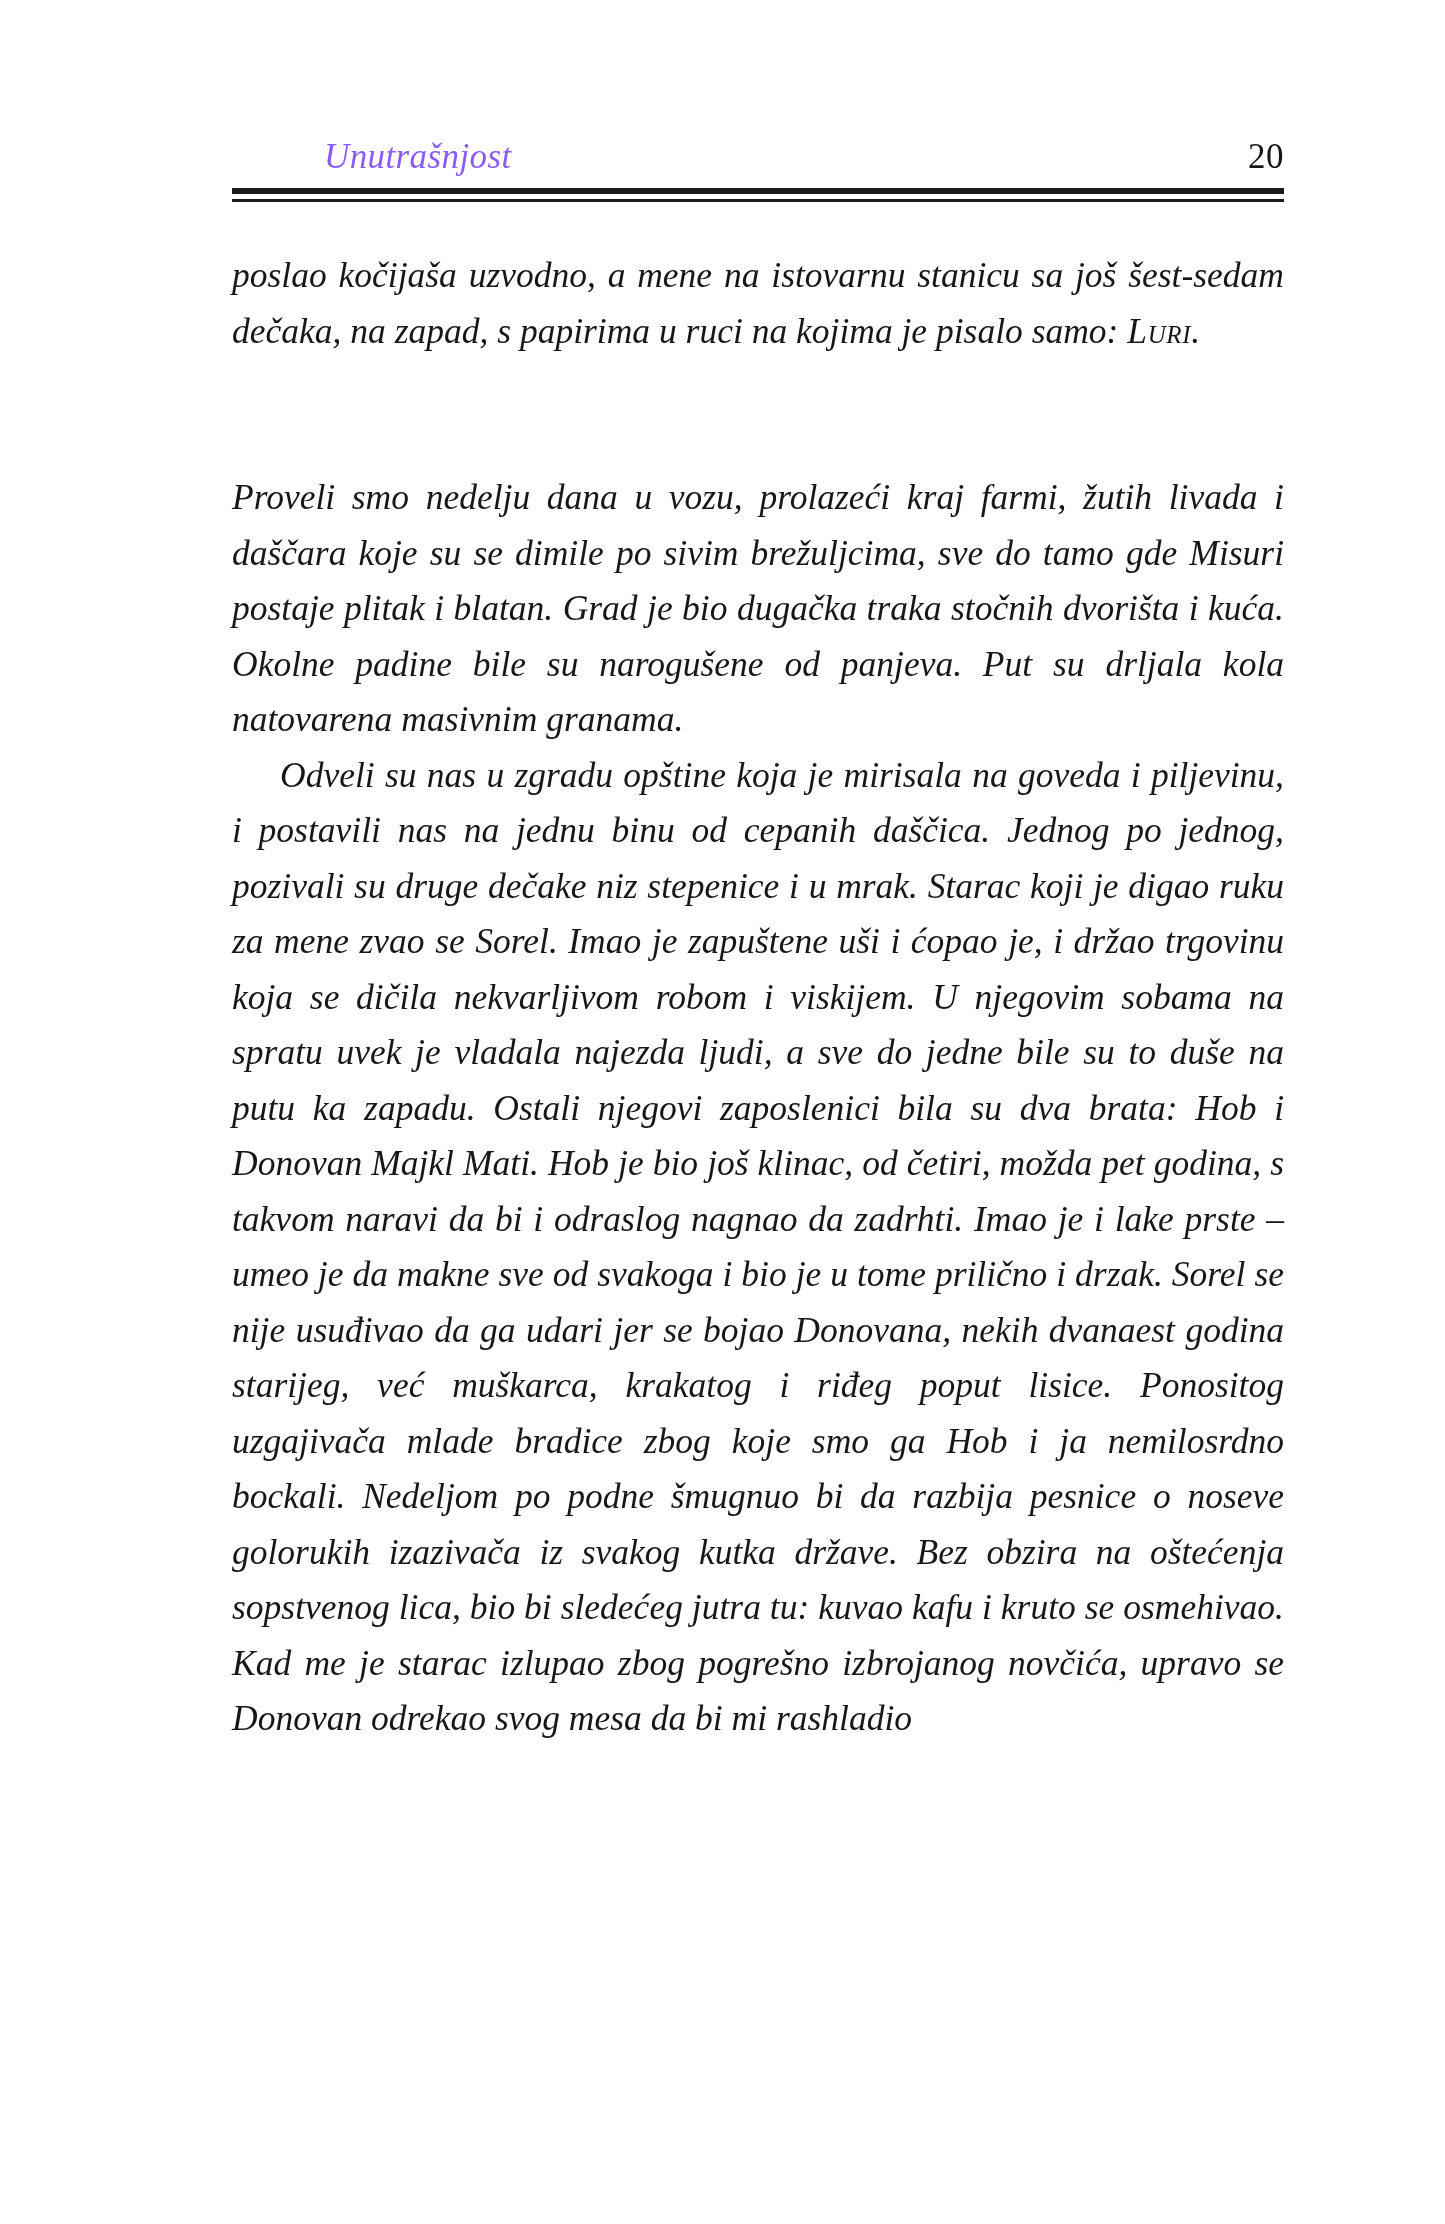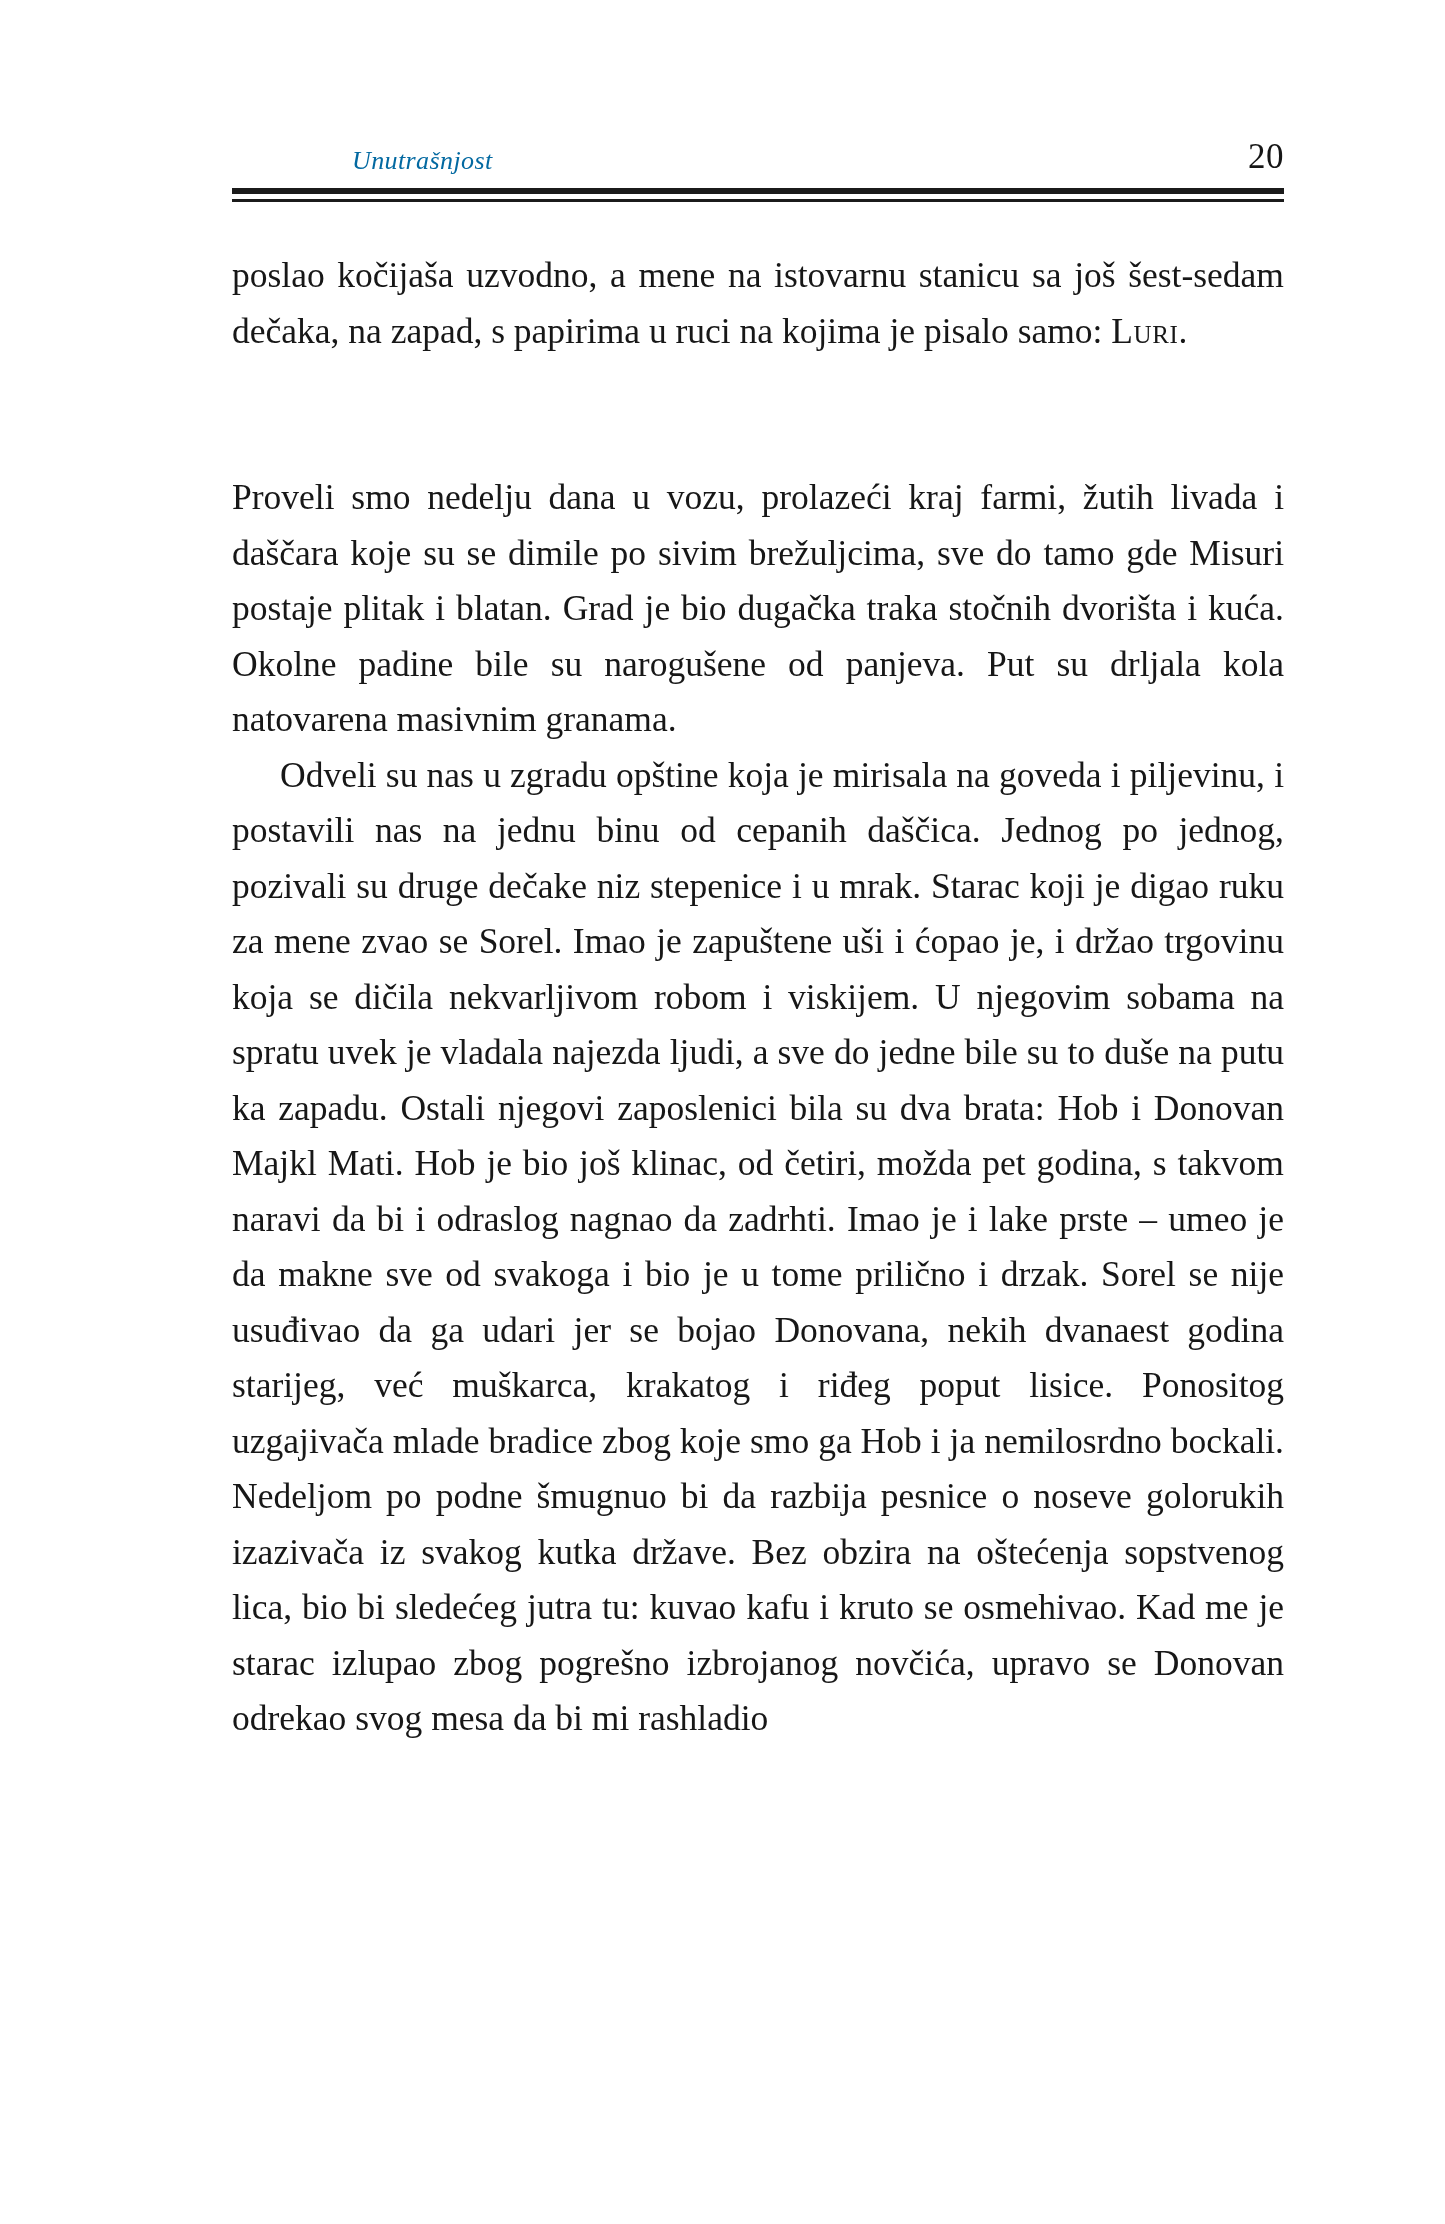--- a/index.html
+++ b/index.html
@@ -30,25 +30,25 @@
     left: 232px;
     top: 112px;
     width: 1052px;
     height: 62px;
     display: flex;
     align-items: flex-end;
     justify-content: space-between;
   }
   .rh-title {
     font-style: italic;
-    font-size: 26px;
+    font-size: 35px;
     line-height: 1;
     letter-spacing: 0.4px;
-    color: #0369a1;
-    margin-left: 120px;
+    color: #8b5cf6;
+    margin-left: 92px;
   }
   .rh-folio {
     font-size: 35px;
     line-height: 1;
     color: #161616;
     letter-spacing: 0.5px;
   }
 
   .rule-group {
     position: absolute;
@@ -78,20 +78,21 @@
     font-size: 35.5px;
     line-height: 55.5px;
     color: #171717;
   }
 
   .para {
     margin: 0;
     text-align: justify;
     text-justify: inter-word;
     hyphens: none;
+    font-style: italic;
   }
   .para.cont {
     text-indent: 0;
   }
   .para.indent {
     text-indent: 48px;
   }
   .para-gap {
     height: 111px;
   }

